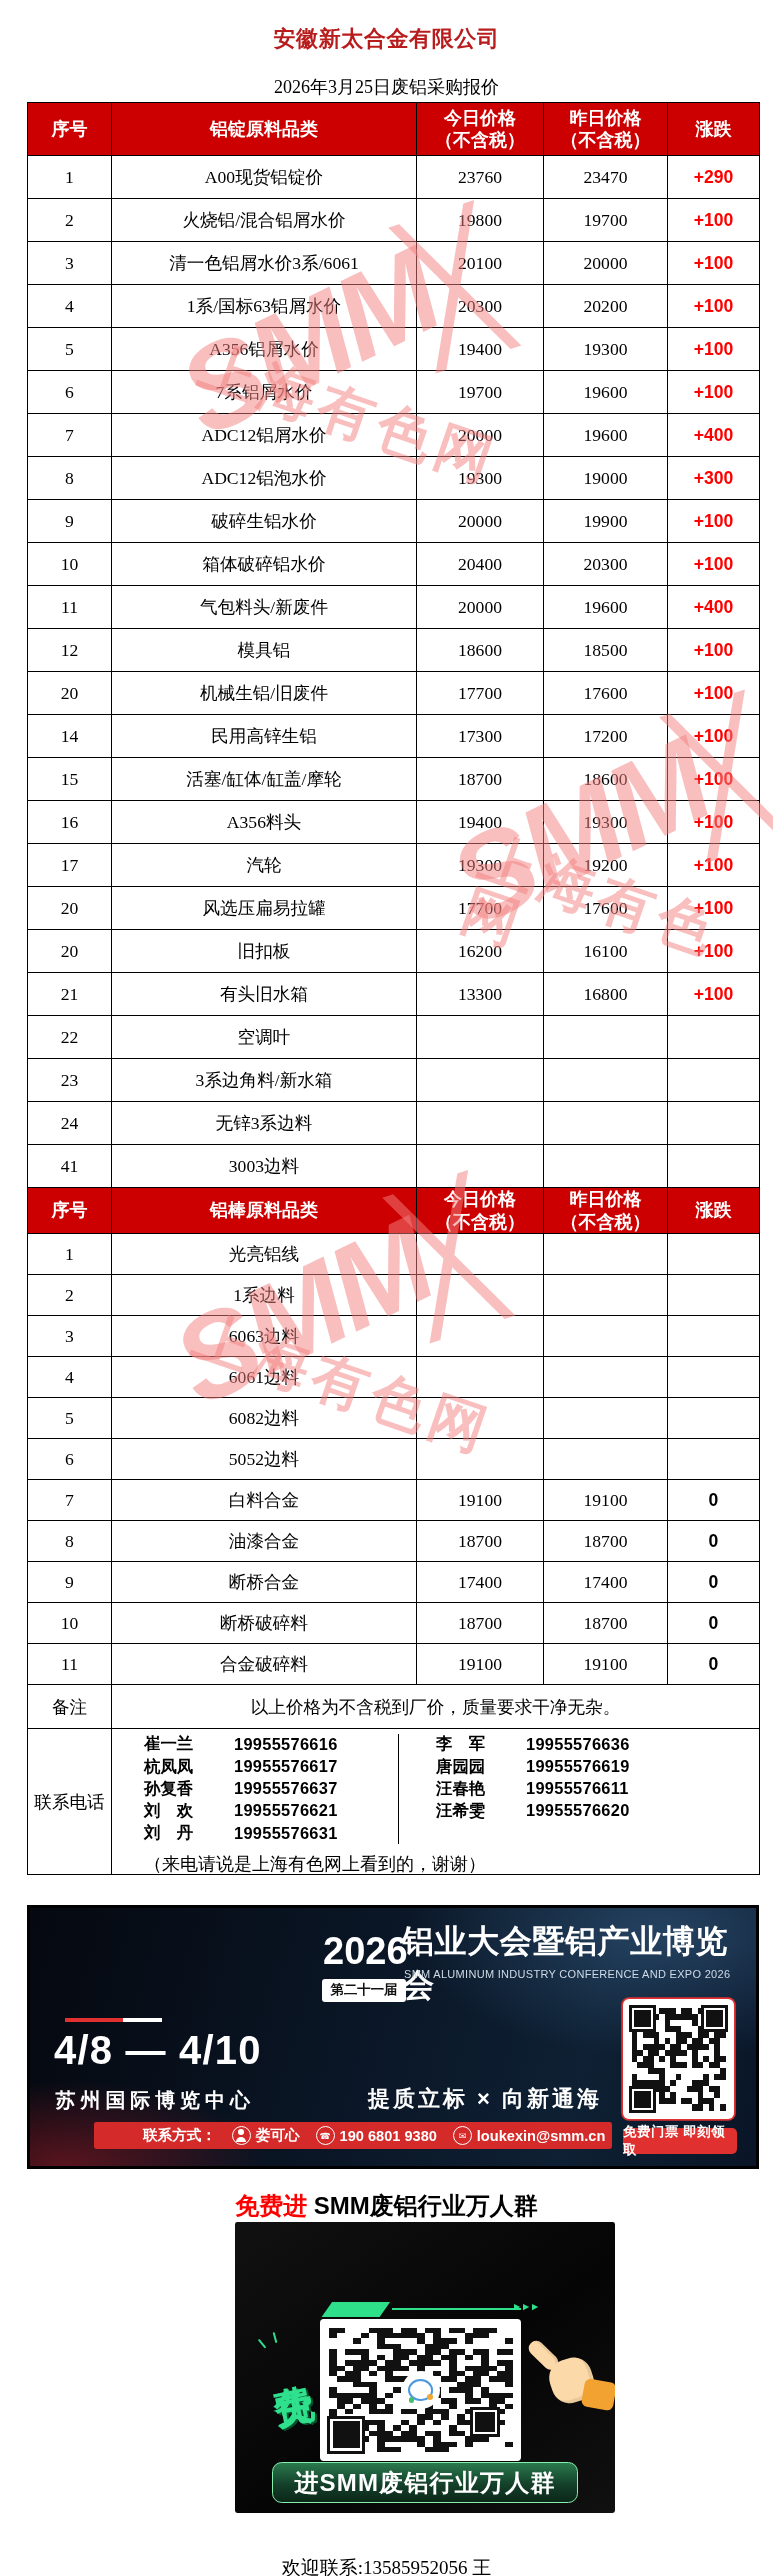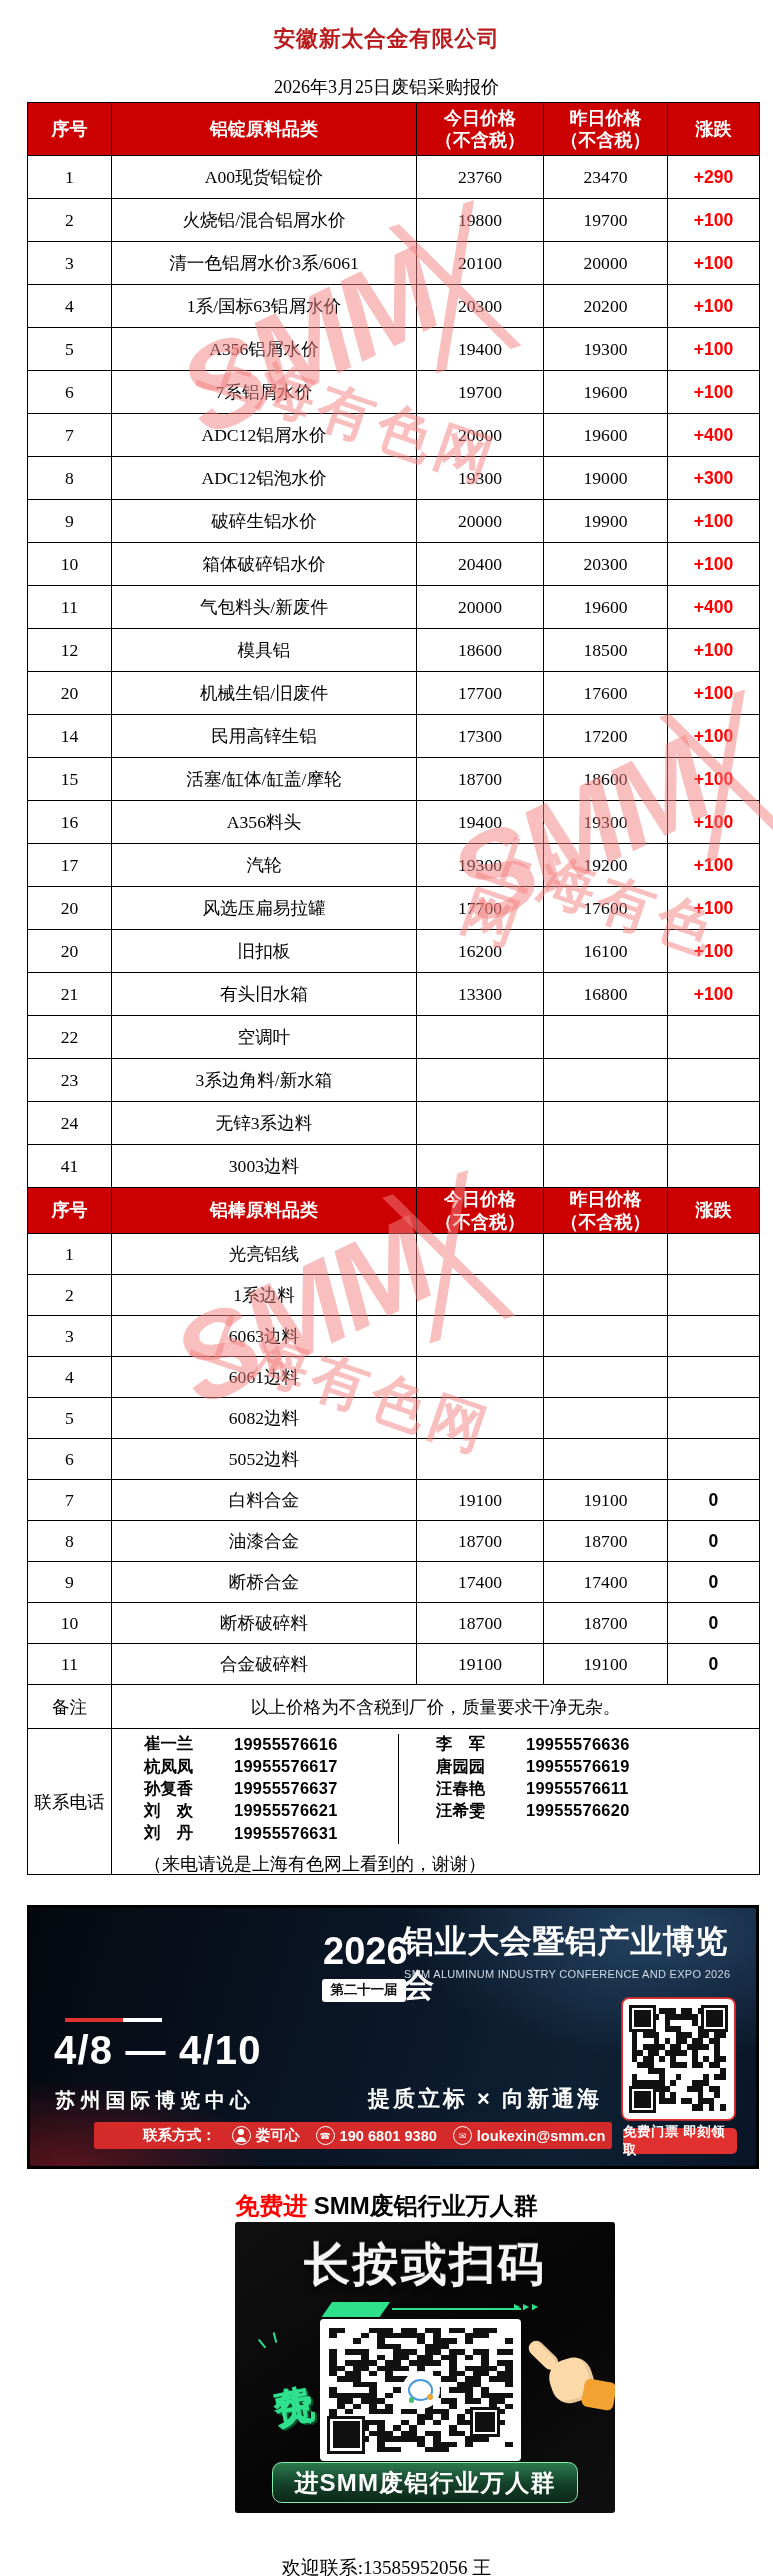--- a/index.html
+++ b/index.html
@@ -720,21 +720,20 @@
         <span>loukexin@smm.cn</span>
         </span>
     </div>
   </div>
 
   <div class="g-head">
     <span class="red">免费进</span><span> SMM废铝行业万人群</span>
   </div>
 
   <div class="g-panel">
-    <div class="g-title">长按或扫码</div>
     <div class="g-trap"></div>
     <div class="g-line"></div>
     <div class="g-arrows">►►►</div>
     <div class="g-qr qr">
       <div class="qr-grid" style="inset: 8.5px; grid-template: repeat(23, 1fr) / repeat(23, 1fr);">
           <i style="grid-area:1/1"></i>
           <i style="grid-area:1/2"></i>
           <i style="grid-area:1/6"></i>
           <i style="grid-area:1/7"></i>
           <i style="grid-area:1/8"></i>

